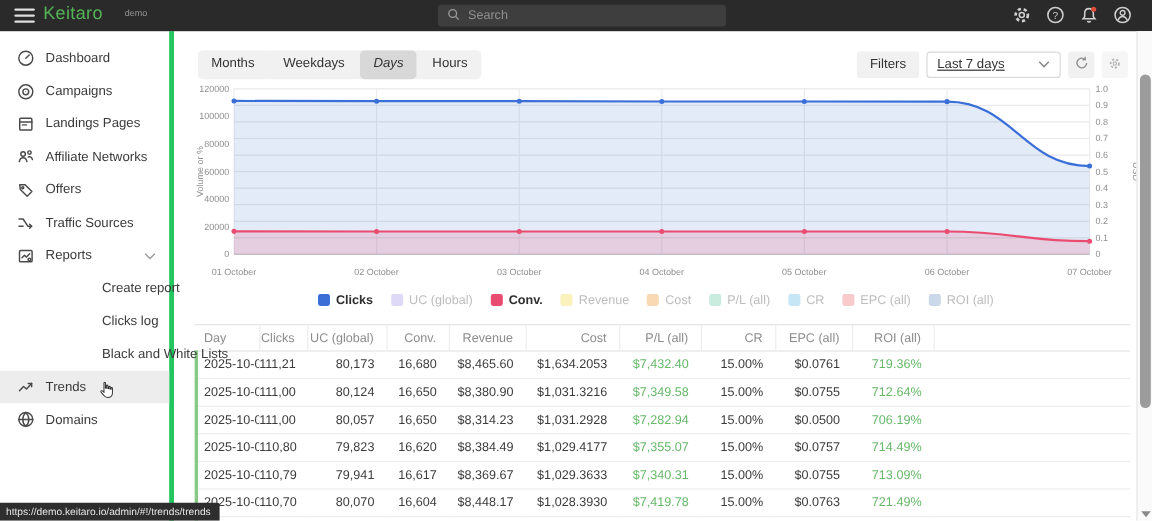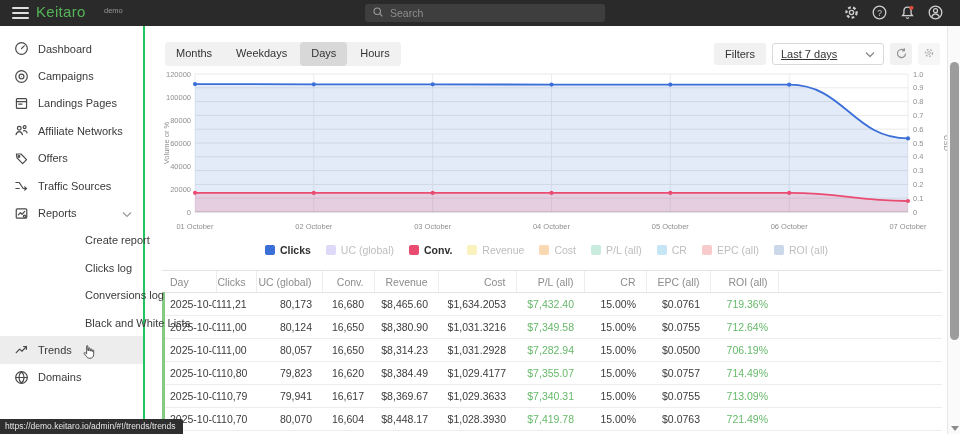--- a/index.html
+++ b/index.html
@@ -20,40 +20,40 @@
     background:#3e3e3e; border-radius:3px; display:flex; align-items:center; }
   .searchbox svg { margin-left:7px; }
   .searchbox input { background:transparent; border:none; outline:none; color:#cfcfcf;
     font-size:10.5px; margin-left:6px; width:190px; font-family:"Liberation Sans",sans-serif; }
   .searchbox input::placeholder { color:#8f8f8f; }
   .top-icons { position:absolute; right:16px; top:4px; display:flex; gap:11px; align-items:center; }
   .tico { width:17px; height:17px; position:relative; cursor:pointer; }
 
   
   .sidebar { position:absolute; left:0; top:26px; width:145px; height:408px;
-    background:#fff; border-right:2px solid #22c55e; padding-top:9px; z-index:10; }
+    background:#fff; border-right:4px solid #22c55e; padding-top:9px; z-index:10; }
   .sb-item { position:relative; height:27.4px; display:flex; align-items:center;
     padding-left:13px; cursor:pointer; color:#3a3a3a; }
   .sb-item.active { background:#ededed; }
   .sb-ico { width:16px; height:16px; margin-right:9px; display:inline-flex;
     align-items:center; justify-content:center; }
   .sb-item.sub { padding-left:38px;margin-left:47px; }
   .sb-label { font-size:11px; white-space:nowrap; }
   .sb-chev { position:absolute; right:11px; top:9px; }
   .sb-cursor { position:absolute; left:82px; top:9px; }
 
   
   .main { position:absolute; left:145px; top:26px; width:803px; height:408px; background:#fff; }
 
   .toolbar { position:absolute; left:0; top:16px; width:100%; height:24px;
     display:flex; justify-content:space-between; padding:0 8px 0 20px; }
   .tabs { display:flex; gap:2px; background:#f1f1f1; border-radius:4px; padding:0; }
   .tab { padding:4px 11px; font-size:11px; color:#333; background:#f1f1f1;
     border-radius:4px; cursor:pointer; line-height:14px; }
-  .tab.active { background:#d8d8d8; }
+  .tab.active { background:#d8d8d8;font-style:italic; }
   .toolbar-right { display:flex; gap:6px; align-items:center; }
   .btn { height:22px; padding:0 11px; background:#f1f1f1; border-radius:3px;
     font-size:11px; color:#333; display:flex; align-items:center; cursor:pointer; }
   .select { height:22px; width:112px; background:#fff; border:1px solid #d9d9d9;
     border-radius:3px; font-size:11px; color:#333; display:flex; align-items:center;
     justify-content:space-between; padding:0 8px; cursor:pointer;text-decoration:underline; }
   .iconbtn { width:22px; height:22px; background:#f1f1f1; border-radius:3px;
     display:flex; align-items:center; justify-content:center; cursor:pointer; }
   .iconbtn.lite { background:#f6f6f6; }
 
@@ -215,23 +215,20 @@
       <span class="sb-label">Reports</span>
       <span class="sb-chev"><svg width="10" height="7" viewBox="0 0 10 7">
           <polyline points="1,1.5 5,5.5 9,1.5" fill="none" stroke="#9a9a9a" stroke-width="1.2"></polyline>
         </svg></span>
     </div>
     <div class="sb-item sub">
       <span class="sb-label">Create report</span>
     </div>
     <div class="sb-item sub">
       <span class="sb-label">Clicks log</span>
-    </div>
-    <div class="sb-item sub">
-      <span class="sb-label">Conversions log</span>
     </div>
     <div class="sb-item sub">
       <span class="sb-label">Black and White Lists</span>
     </div>
     <div class="sb-item active">
       <span class="sb-ico">
         <svg width="15" height="15" viewBox="0 0 16 16">
           <polyline points="2.4,11.4 6,7.6 8.6,9.8 13.2,4.8" fill="none" stroke="#4a4a4a" stroke-width="1.3" stroke-linecap="round" stroke-linejoin="round"></polyline>
           <polyline points="10.2,4.8 13.2,4.8 13.2,7.8" fill="none" stroke="#4a4a4a" stroke-width="1.3" stroke-linecap="round" stroke-linejoin="round"></polyline>
         </svg>

